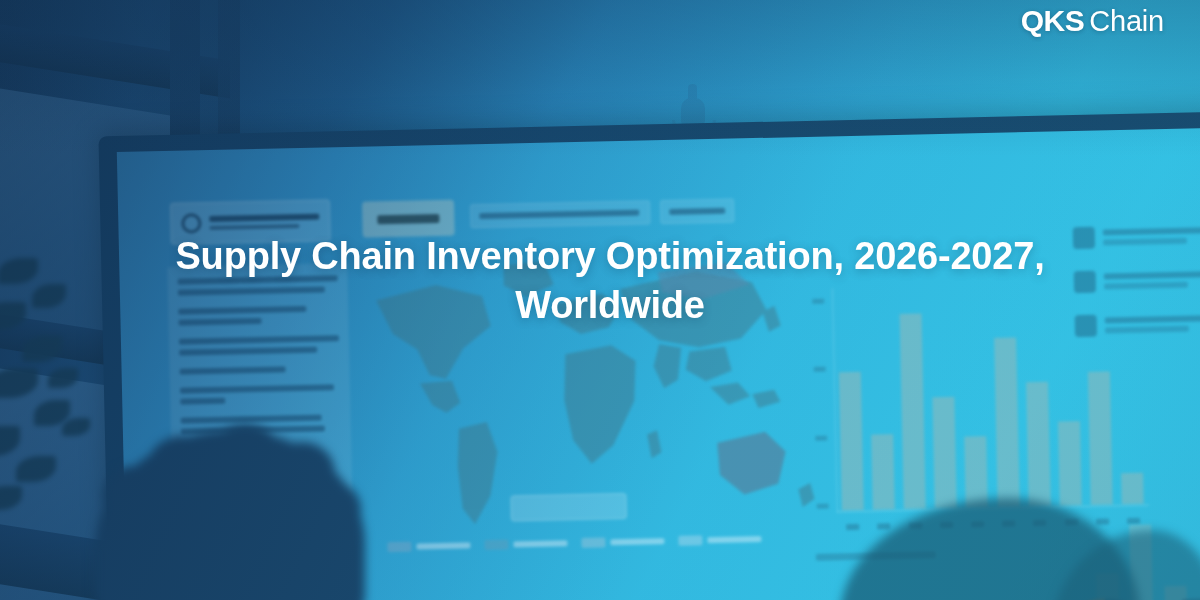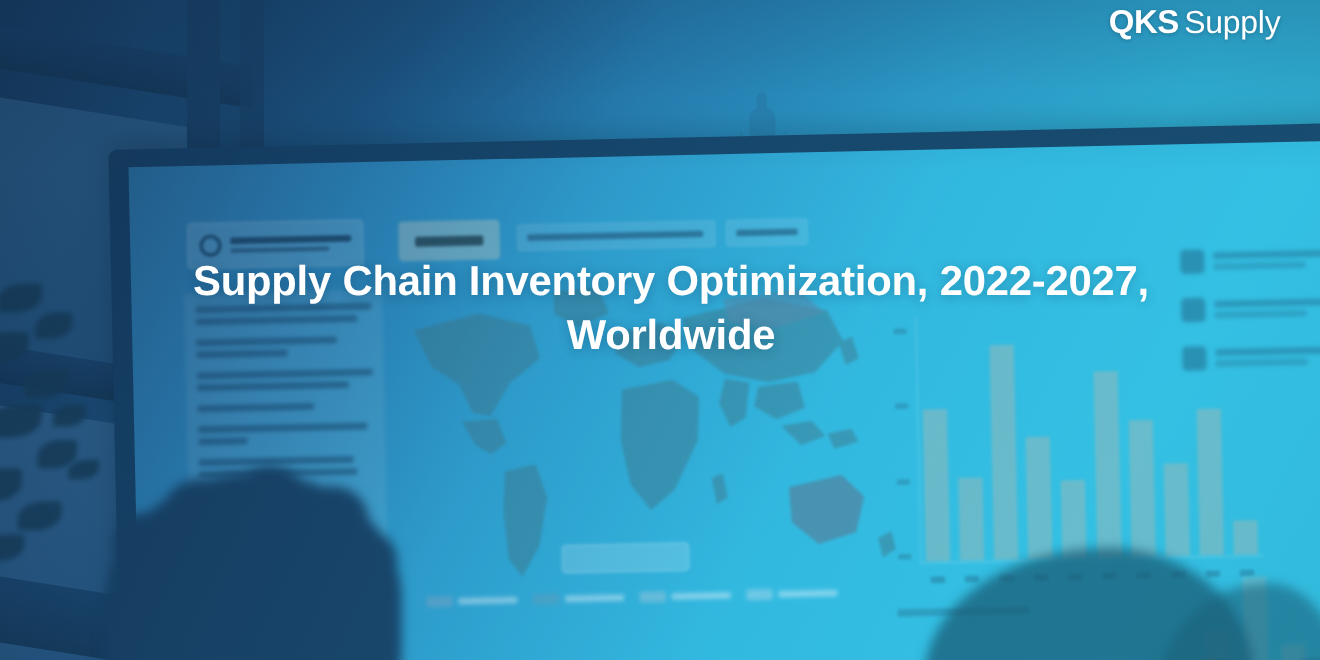--- a/index.html
+++ b/index.html
@@ -569,18 +569,18 @@
     <div class="silhouette sil-c">
       <div class="body"></div>
     </div>
 
     <div class="tint"></div>
     <div class="tint2"></div>
   </div>
 
   <div class="brand">
     <span class="brand-qks">QKS</span>
-    <span class="brand-group">Supply</span>
+    <span class="brand-group">Chain</span>
   </div>
 
-  <h1 class="headline">Supply Chain Inventory Optimization, 2022-2027, Worldwide</h1>
+  <h1 class="headline">Supply Chain Inventory Optimization, 2026-2027, Worldwide</h1>
 
 </div>
 
 </body></html>

